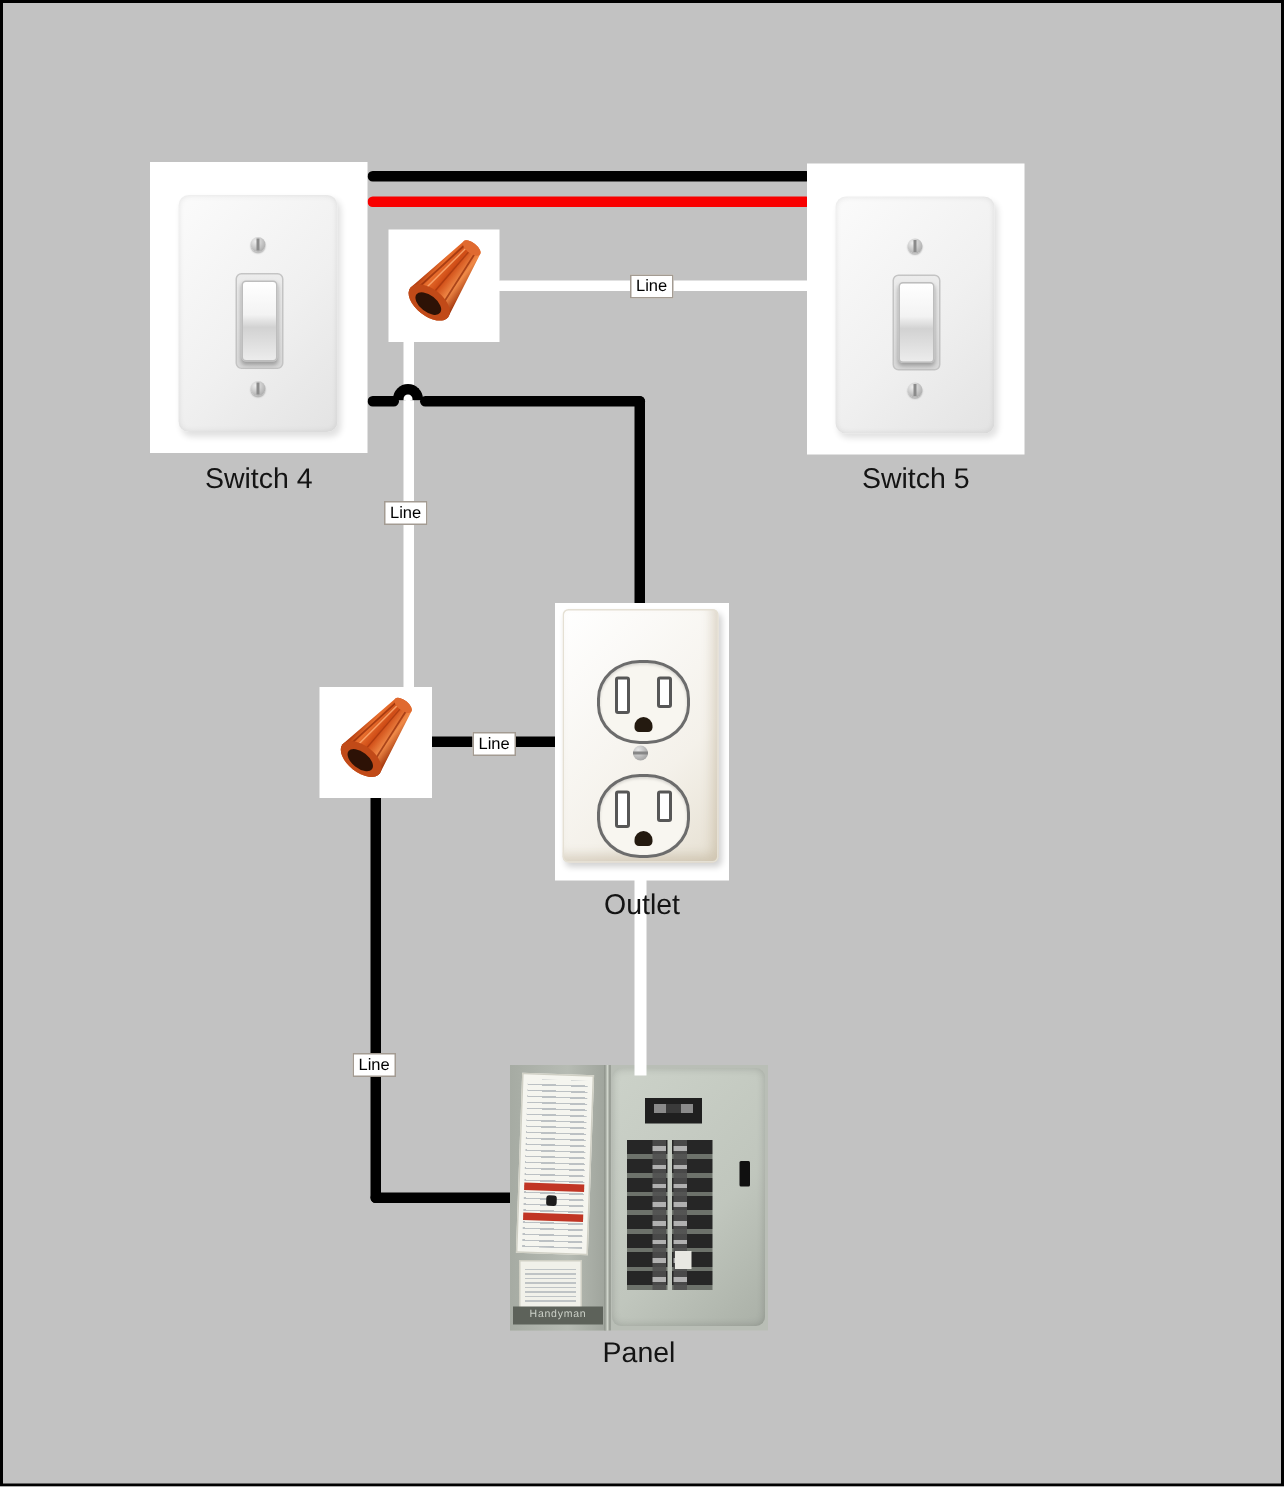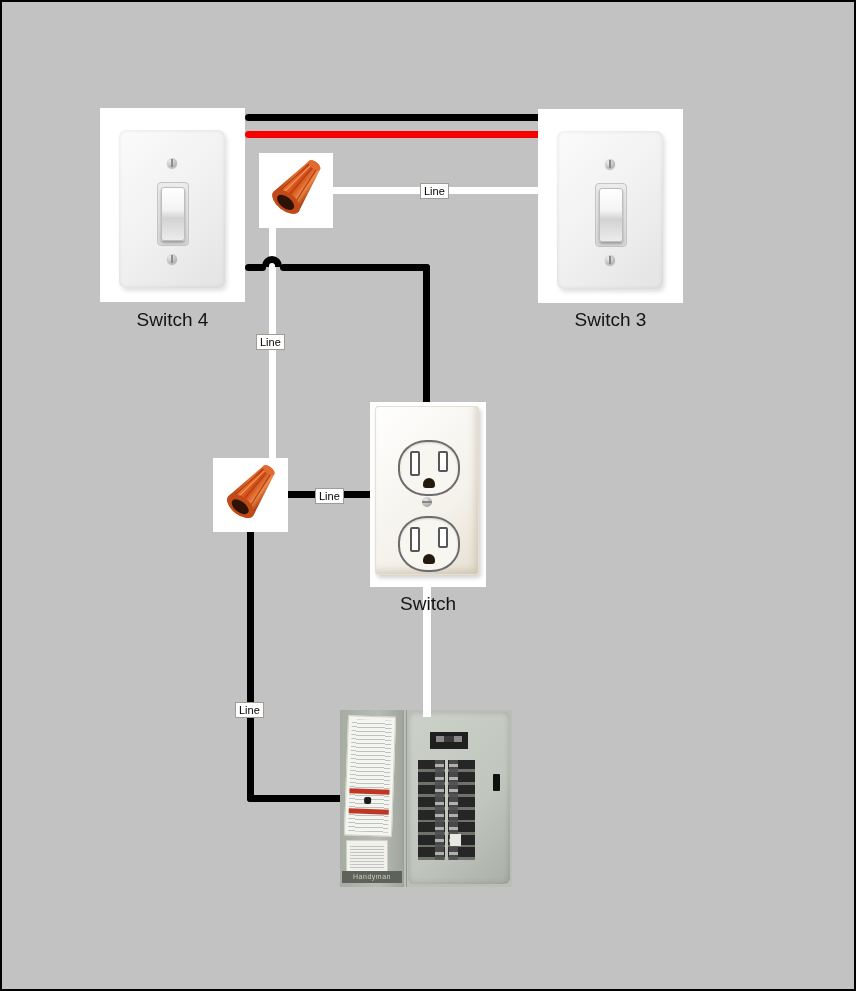--- a/index.html
+++ b/index.html
@@ -223,21 +223,22 @@
     <div class="panel-face">
       <div class="main-breaker"></div>
       <div class="breaker-highlight"></div>
       <div class="breaker-col col-left"></div>
       <div class="breaker-col col-right"></div>
       <div class="panel-latch"></div>
     </div>
   </div>
 
   <div class="comp-label" id="lbl-switch1">Switch 4</div>
-  <div class="comp-label" id="lbl-switch2">Switch 3</div>
-  <div class="comp-label" id="lbl-outlet">Switch</div>
+  <div class="comp-label" id="lbl-switch2">Switch 5</div>
+  <div class="comp-label" id="lbl-outlet">Outlet</div>
+  <div class="comp-label" id="lbl-panel">Panel</div>
 
   <div class="line-label" id="line1">Line</div>
   <div class="line-label" id="line2">Line</div>
   <div class="line-label" id="line3">Line</div>
   <div class="line-label" id="line4">Line</div>
 
 </div>
 
 </body></html>

